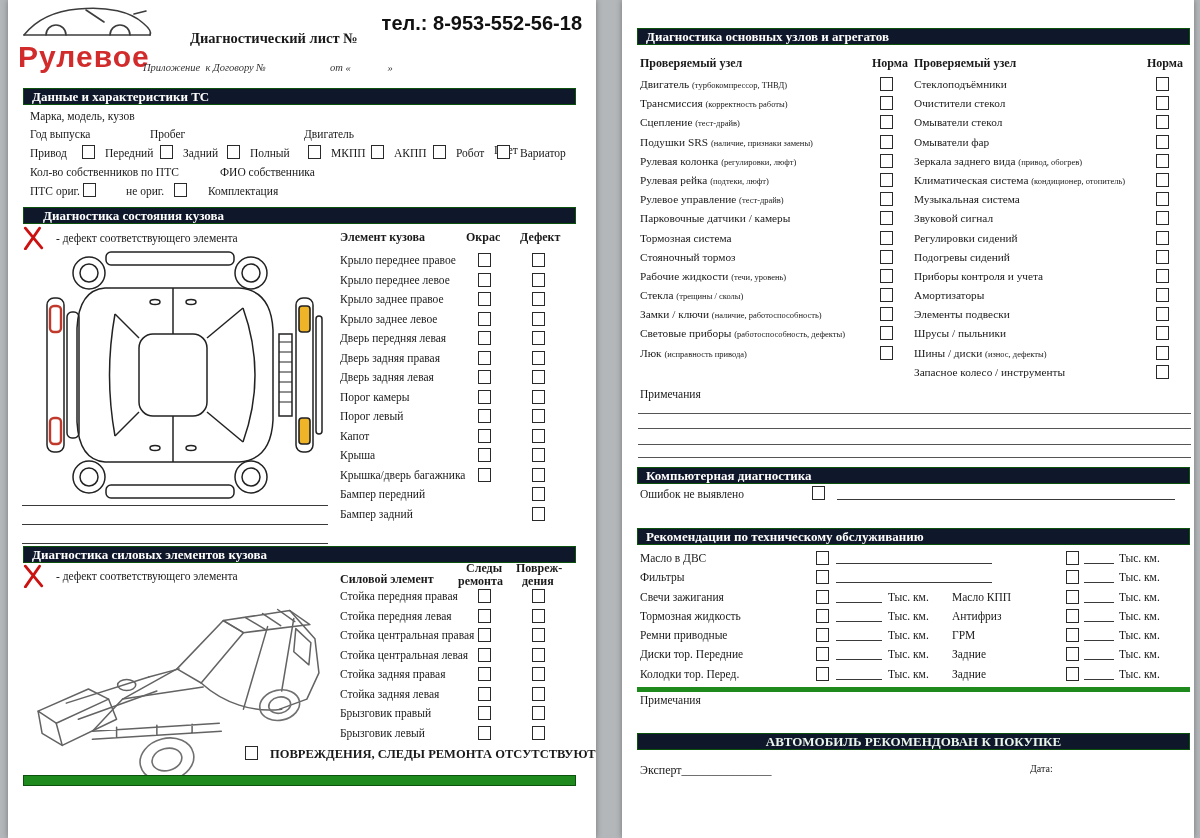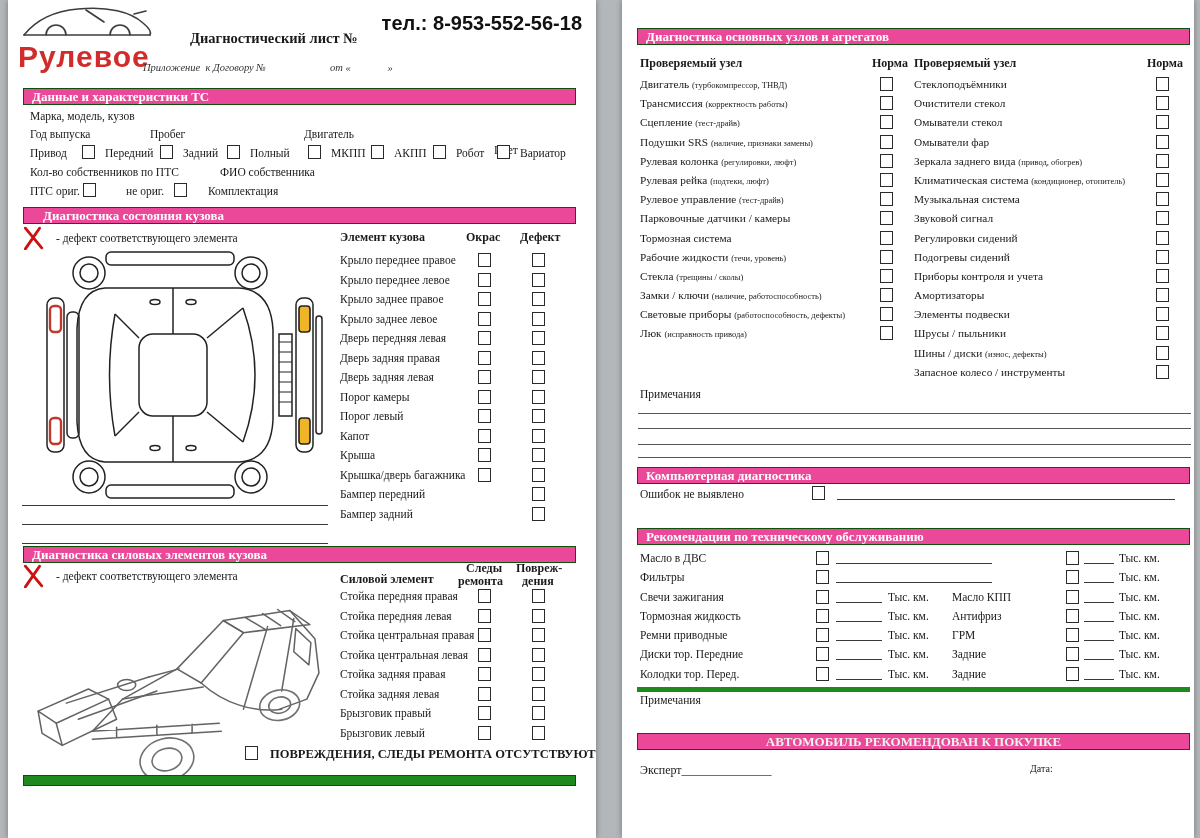--- a/index.html
+++ b/index.html
@@ -10,21 +10,21 @@
   }
   .page{position:absolute;top:0;height:838px;background:#ffffff;box-shadow:0 0 6px rgba(0,0,0,.35);}
   .page-left{left:8px;width:588px;}
   .page-right{left:622px;width:572px;}
   .abs{position:absolute;}
   .pre{white-space:pre;}
 
   
   .gbar{
     position:absolute;left:15px;width:553px;height:17px;
-    background:#ec4899;border:1px solid #0c520c;box-sizing:border-box;
+    background:#0f172a;border:1px solid #0c520c;box-sizing:border-box;
     color:#ffffff;font-weight:bold;font-size:13px;line-height:15px;
     padding-left:8px;
   }
   .gbar-center{text-align:center;padding-left:0;color:#eaf4ea;}
   .gline{position:absolute;left:15px;width:553px;height:5px;background:#1e8a1e;}
 
   
   .cb{
     display:inline-block;width:13px;height:14px;background:#fff;
     border:1.5px solid #2a2a2a;box-sizing:border-box;vertical-align:middle;
@@ -424,20 +424,24 @@
       <div class="u-row">
         <span class="u-label"><span>Парковочные датчики / камеры</span> <span class="small-note"></span></span>
         <span class="cb u-cb"></span>
       </div>
 
       <div class="u-row">
         <span class="u-label"><span>Тормозная система</span> <span class="small-note"></span></span>
         <span class="cb u-cb"></span>
       </div>
 
+      <div class="u-row">
+        <span class="u-label"><span>Стояночный тормоз</span> <span class="small-note"></span></span>
+        <span class="cb u-cb"></span>
+      </div>
 
       <div class="u-row">
         <span class="u-label"><span>Рабочие жидкости</span> <span class="small-note">(течи, уровень)</span></span>
         <span class="cb u-cb"></span>
       </div>
 
       <div class="u-row">
         <span class="u-label"><span>Стекла</span> <span class="small-note">(трещины / сколы)</span></span>
         <span class="cb u-cb"></span>
       </div>

